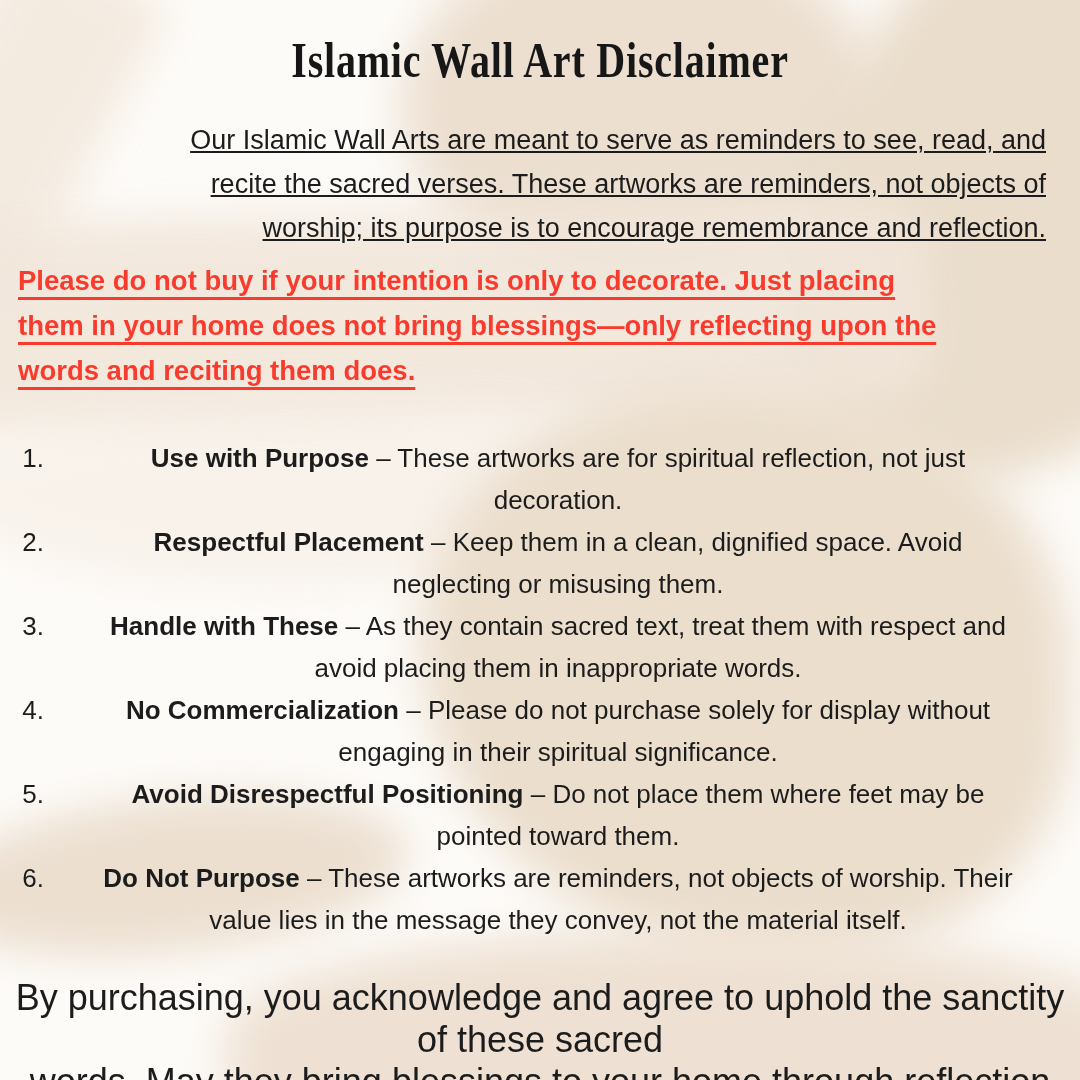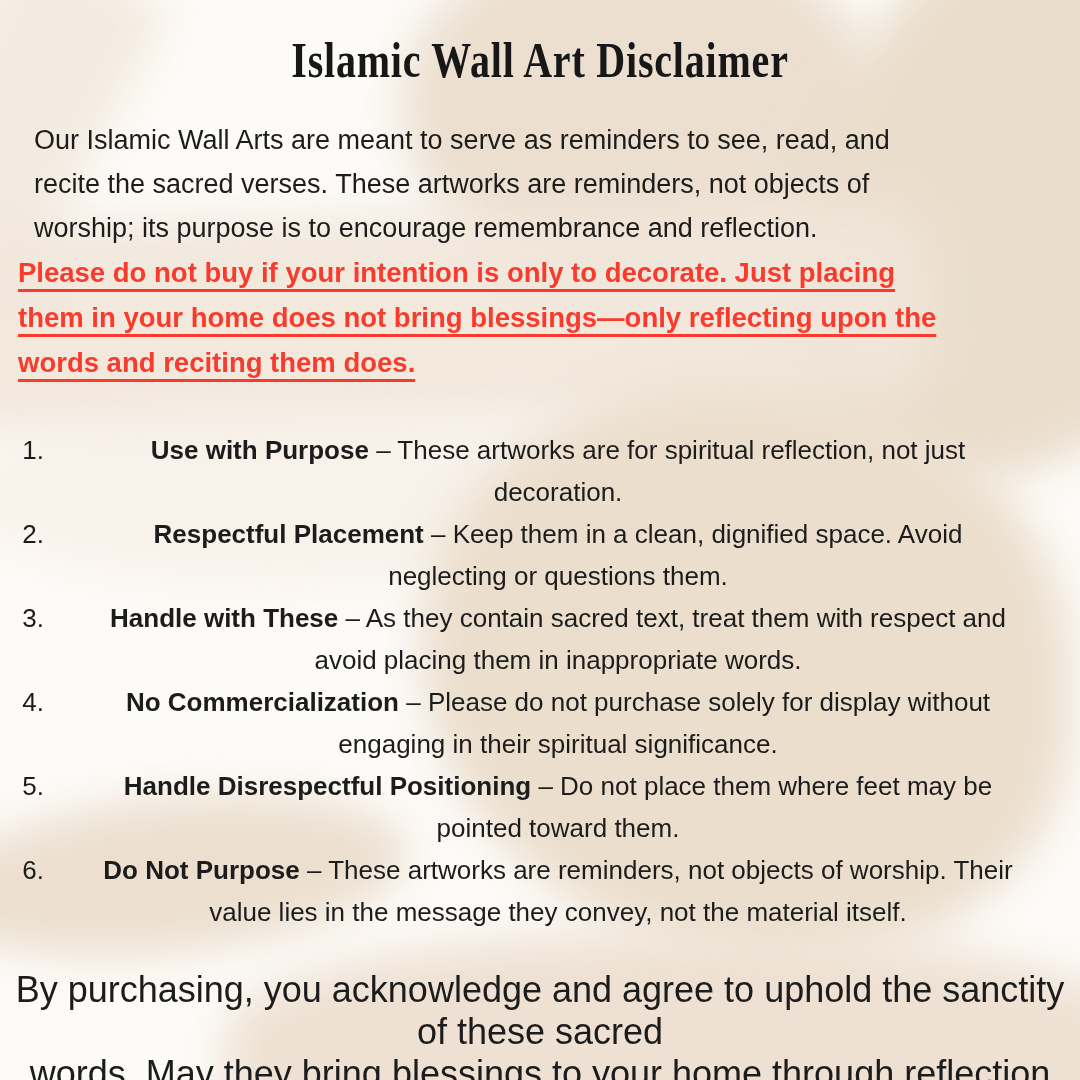--- a/index.html
+++ b/index.html
@@ -21,22 +21,22 @@
   .s-bottom-band{left:225px;top:932px;width:920px;height:200px;background:#eee1d3;border-radius:50% 50% 10% 10%;filter:blur(24px);}
   
   .content{position:relative;z-index:2;padding-top:32px;}
   h1.title{
     margin:0 0 30px;text-align:center;
     font-family:"Liberation Serif", serif;font-weight:600;
     font-size:50px;line-height:56px;letter-spacing:1px;color:#171717;
     transform:scaleX(0.8);transform-origin:50% 50%;
   }
   .intro{
-    white-space:pre-line;text-align:left;
-    font-size:27px;line-height:44px;margin:0 34px;
+    white-space:pre-line;text-align:right;
+    font-size:27px;line-height:44px;margin:8px 34px;text-decoration:underline;
   }
   .warning{
     white-space:pre-line;text-align:left;font-weight:700;
     font-size:27.5px;line-height:45px;margin:0 18px;color:#f93b2e;
     text-decoration:underline;text-decoration-thickness:3px;text-underline-offset:7px;
   }
   ol.guidelines{
     list-style:none;margin:44px 22px 0 58px;padding:0;
     font-size:26px;line-height:42px;
   }
@@ -73,26 +73,26 @@
 worship; its purpose is to encourage remembrance and reflection.</p>
 
   <p class="warning">Please do not buy if your intention is only to decorate. Just placing
 them in your home does not bring blessings—only reflecting upon the
 words and reciting them does.</p>
 
   <ol class="guidelines">
     <li><span class="num">1.</span><b>Use with Purpose</b><span> – These artworks are for spiritual reflection, not just
 decoration.</span></li>
     <li><span class="num">2.</span><b>Respectful Placement</b><span> – Keep them in a clean, dignified space. Avoid
-neglecting or questions them.</span></li>
+neglecting or misusing them.</span></li>
     <li><span class="num">3.</span><b>Handle with These</b><span> – As they contain sacred text, treat them with respect and
 avoid placing them in inappropriate words.</span></li>
     <li><span class="num">4.</span><b>No Commercialization</b><span> – Please do not purchase solely for display without
 engaging in their spiritual significance.</span></li>
-    <li><span class="num">5.</span><b>Handle Disrespectful Positioning</b><span> – Do not place them where feet may be
+    <li><span class="num">5.</span><b>Avoid Disrespectful Positioning</b><span> – Do not place them where feet may be
 pointed toward them.</span></li>
     <li><span class="num">6.</span><b>Do Not Purpose</b><span> – These artworks are reminders, not objects of worship. Their
 value lies in the message they convey, not the material itself.</span></li>
   </ol>
 
   <p class="closing">By purchasing, you acknowledge and agree to uphold the sanctity of these sacred
 words. May they bring blessings to your home through reflection and recitation.
 For any questions, contact us.</p>
 
 </main>

